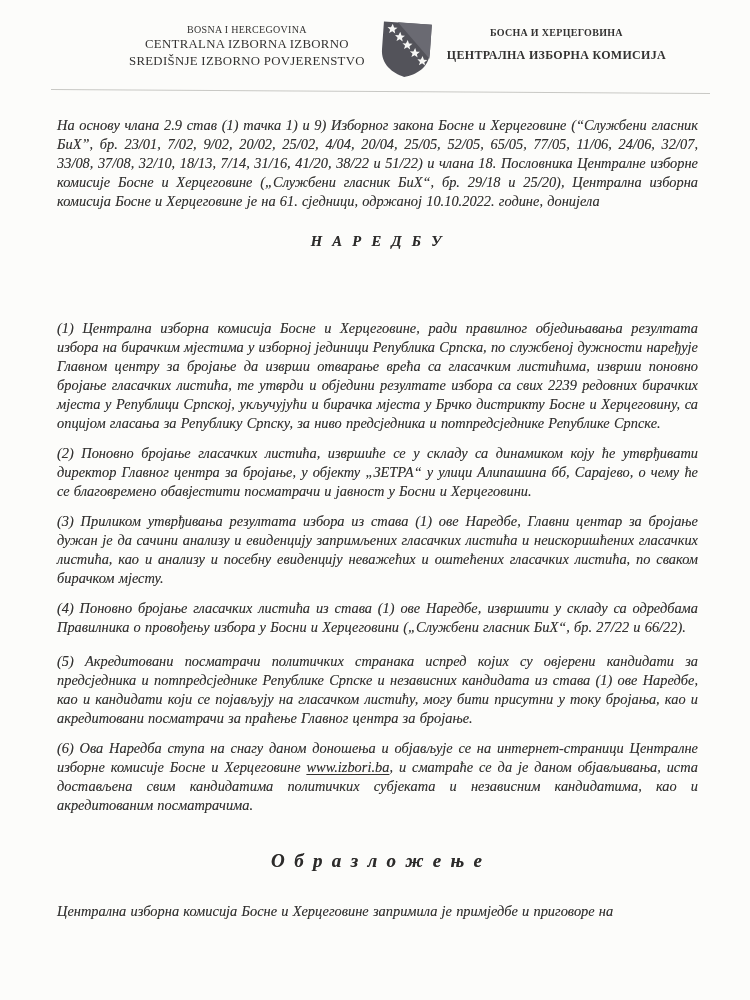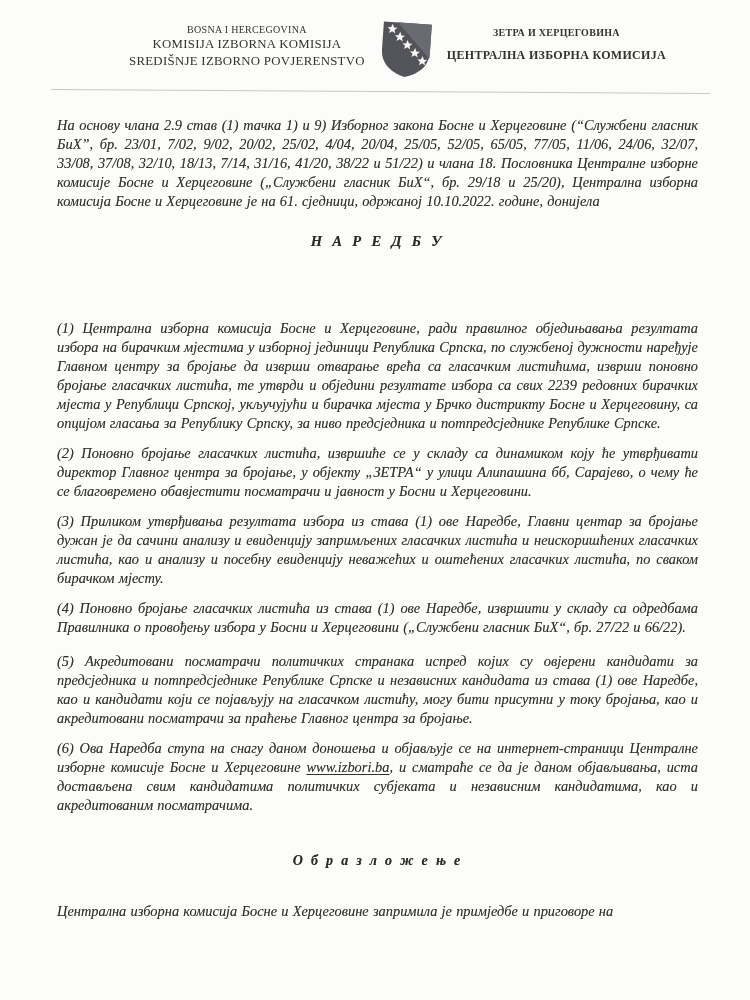--- a/index.html
+++ b/index.html
@@ -26,53 +26,53 @@
     font-size:14.4px;line-height:19px;text-align:justify;
     margin:0 0 11px 0;word-spacing:.6px;
     text-shadow:0 0 .4px rgba(45,45,45,.45);
     font-style:italic;
   }
   .doc-title{
     text-align:center;font-weight:bold;font-size:14.6px;letter-spacing:3px;
     margin:21px 0 68px 0;color:#2c2b2a;
     text-shadow:0 0 .4px rgba(45,45,45,.5);
   }
-  .doc-title.second{margin:36px 0 32px 0;font-size:14px;letter-spacing:2px;}
+  .doc-title.second{margin:36px 0 32px 0;font-size:19px;letter-spacing:2px;}
   .gap-after{margin-bottom:15px;}
   a.doclink{color:inherit;text-decoration:underline;text-underline-offset:2px;}
 </style>
 </head>
 <body>
 
 <div class="page">
 
   <header class="hdr">
     <div class="hdr-lat">
       <div class="s1">BOSNA I HERCEGOVINA</div>
-      <div class="s2">KOMISIJA IZBORNA KOMISIJA</div>
+      <div class="s2">CENTRALNA IZBORNA IZBORNO</div>
       <div class="s3">SREDIŠNJE IZBORNO POVJERENSTVO</div>
     </div>
 
     <div class="hdr-logo">
       <svg width="52" height="58" viewBox="0 0 52 58" style="transform:rotate(4deg);">
         <defs>
           <path id="star" d="M0,-5.2 L1.53,-1.6 L5.0,-1.6 L2.2,0.9 L3.1,4.2 L0,2.2 L-3.1,4.2 L-2.2,0.9 L-5.0,-1.6 L-1.53,-1.6 Z" fill="#f7f7f5"></path>
         </defs>
         <path d="M2,2 L50,2 L50,30 C50,45 38,53 26,56 C14,53 2,45 2,30 Z" fill="#53535a"></path>
         <polygon points="16,2 50,2 50,36" fill="#6a6a72"></polygon>
         <use href="#star" x="11" y="9"></use>
         <use href="#star" x="19" y="16.5"></use>
         <use href="#star" x="27" y="24"></use>
         <use href="#star" x="35" y="31.5"></use>
         <use href="#star" x="43" y="39"></use>
       </svg>
     </div>
 
     <div class="hdr-cyr">
-      <div class="c1">ЗЕТРА И ХЕРЦЕГОВИНА</div>
+      <div class="c1">БОСНА И ХЕРЦЕГОВИНА</div>
       <div class="c2">ЦЕНТРАЛНА ИЗБОРНА КОМИСИЈА</div>
     </div>
   </header>
 
   <hr class="rule">
 
   <main>
     <p>На основу члана 2.9 став (1) тачка 1) и 9) Изборног закона Босне и Херцеговине (“Службени гласник БиХ”, бр. 23/01, 7/02, 9/02, 20/02, 25/02, 4/04, 20/04, 25/05, 52/05, 65/05, 77/05, 11/06, 24/06, 32/07, 33/08,  37/08, 32/10, 18/13, 7/14, 31/16, 41/20, 38/22 и 51/22) и члана 18. Пословника Централне изборне комисије Босне и Херцеговине („Службени гласник БиХ“, бр. 29/18 и 25/20), Централна изборна комисија Босне и Херцеговине је на 61. сједници, одржаној 10.10.2022. године, донијела</p>
 
     <p class="doc-title">Н А Р Е Д Б У</p>

